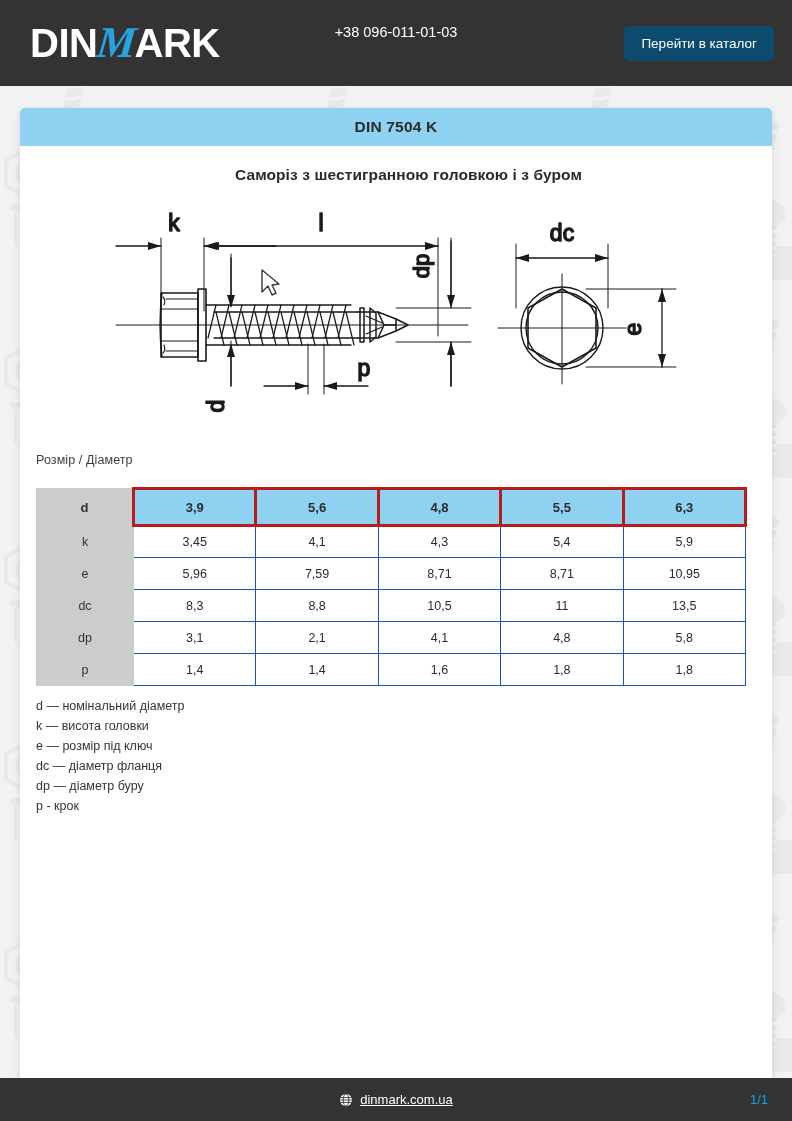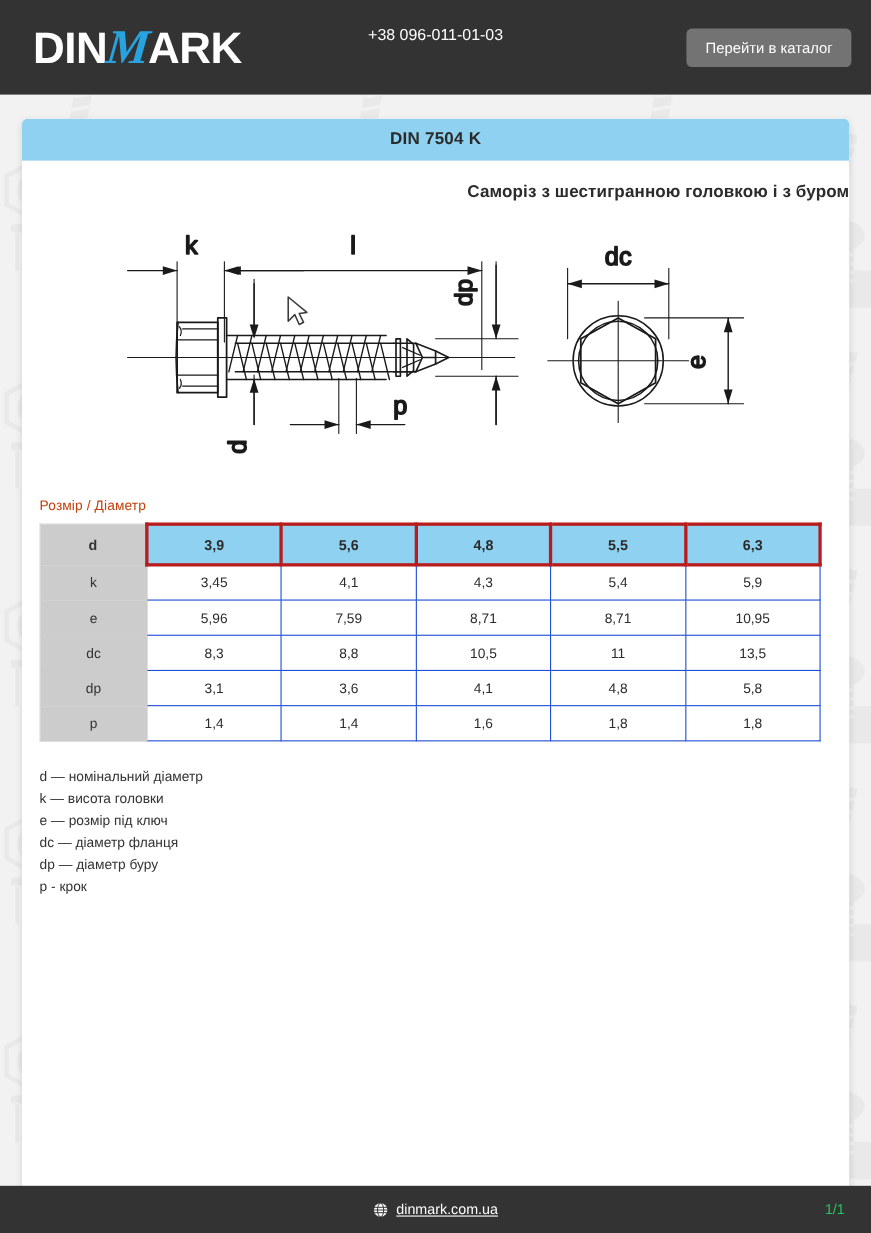--- a/index.html
+++ b/index.html
@@ -70,21 +70,21 @@
     line-height: 22px;
     pointer-events: none;
   }
   #contact a, #contact span { color: #fff; text-decoration: none; }
   #contact .line { display: block; }
 
   #catalog-btn {
     position: absolute;
     right: 18px;
     top: 26px;
-    background: #737373;
+    background: #0c4a6e;
     color: #ffffff;
     border: none;
     border-radius: 5px;
     font-size: 13.5px;
     font-family: "Liberation Sans", sans-serif;
     padding: 0 17px;
     height: 35px;
     line-height: 35px;
     cursor: pointer;
     white-space: nowrap;
@@ -110,21 +110,21 @@
     color: #2b2b2b;
     font-size: 15.5px;
     font-weight: bold;
     text-align: center;
     line-height: 38px;
     letter-spacing: 0.2px;
   }
 
   #card-subtitle {
     margin-top: 20px;
-    text-align: right;
+    text-align: center;
     font-size: 15.5px;
     font-weight: bold;
     color: #2b2b2b;
     letter-spacing: 0.1px;
     margin-left: 25px;
   }
 
   
   #drawing-wrap {
     margin-top: 12px;
@@ -137,22 +137,22 @@
   
   #table-block {
     position: absolute;
     left: 16px;
     top: 345px;
     width: 720px;
   }
 
   #table-caption {
     font-size: 12.5px;
-    color: #c2410c;
-    margin-bottom: 8px;
+    color: #404040;
+    margin-bottom: 20px;
     letter-spacing: 0.1px;
   }
 
   table#spec-table {
     border-collapse: collapse;
     width: 711px;
     table-layout: fixed;
   }
   table#spec-table td {
     height: 32px;
@@ -213,21 +213,21 @@
     text-decoration: underline;
     cursor: pointer;
   }
   #globe-icon { display: block; }
   #page-num {
     position: absolute;
     right: 24px;
     top: 0;
     height: 43px;
     line-height: 43px;
-    color: #22c55e;
+    color: #0ea5e9;
     font-size: 13px;
   }
 </style>
 </head>
 <body>
 
 <svg id="watermark" viewBox="0 0 792 1121" xmlns="http://www.w3.org/2000/svg">
   <defs>
     <pattern id="fastenerPattern" x="0" y="0" width="264" height="198" patternUnits="userSpaceOnUse">
       <rect width="264" height="198" fill="#f2f2f2"></rect>
@@ -541,21 +541,21 @@
           <td class="rowhead">dc</td>
           <td>8,3</td>
           <td>8,8</td>
           <td>10,5</td>
           <td>11</td>
           <td>13,5</td>
         </tr>
         <tr>
           <td class="rowhead">dp</td>
           <td>3,1</td>
-          <td>3,6</td>
+          <td>2,1</td>
           <td>4,1</td>
           <td>4,8</td>
           <td>5,8</td>
         </tr>
         <tr>
           <td class="rowhead">p</td>
           <td>1,4</td>
           <td>1,4</td>
           <td>1,6</td>
           <td>1,8</td>

